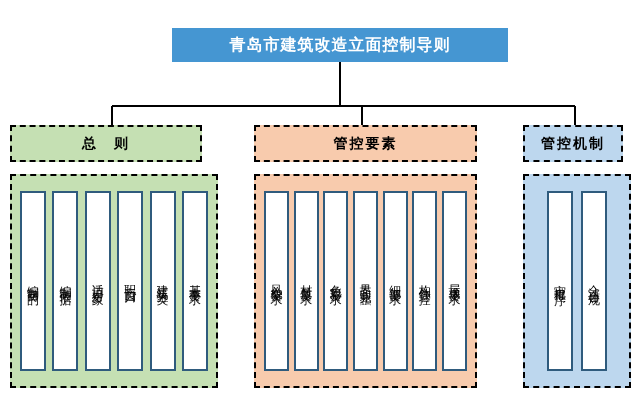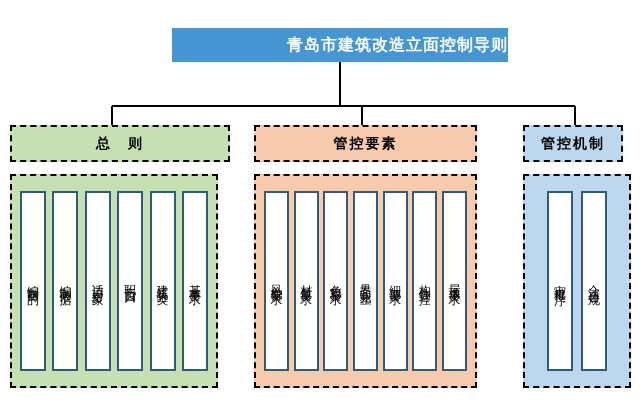--- a/index.html
+++ b/index.html
@@ -5,31 +5,31 @@
   html,body{margin:0;padding:0;background:#fff;}
   .canvas{
     position:relative;width:641px;height:405px;background:#fff;overflow:hidden;
     font-family:"Liberation Sans","DejaVu Sans",sans-serif;color:#000;
   }
   .connectors{position:absolute;left:0;top:0;width:641px;height:405px;pointer-events:none;}
 
   .title-box{
     position:absolute;left:172px;top:28px;width:336px;height:34px;
     background:var(--title-bg,#4596d2);
-    display:flex;align-items:center;justify-content:flex-end;
+    display:flex;align-items:center;justify-content:center;
     color:var(--title-text,#fff);font-weight:bold;font-size:16px;letter-spacing:1px;
   }
 
   .sec-header{
     position:absolute;top:125px;height:37px;box-sizing:border-box;
     border:2px dashed var(--border-dash,#000);
     display:flex;align-items:center;justify-content:center;
     font-weight:bold;font-size:14px;letter-spacing:2px;
   }
-  .sec-header.general{left:10px;width:220px;background:var(--general-bg,#c5e0b3);font-family:Liberation Serif, serif;}
+  .sec-header.general{left:10px;width:192px;background:var(--general-bg,#c5e0b3);font-family:Liberation Serif, serif;}
   .sec-header.elements{left:254px;width:223px;background:var(--elements-bg,#f8cbad);}
   .sec-header.mechanism{left:523px;width:100px;background:var(--mechanism-bg,#bdd7ee);}
 
   .sec-panel{
     position:absolute;top:174px;height:214px;box-sizing:border-box;
     border:2px dashed var(--border-dash,#000);
     display:flex;align-items:center;justify-content:space-between;
   }
   .sec-panel.general{left:10px;width:208px;background:var(--general-bg,#c5e0b3);padding:0 8px;}
   .sec-panel.elements{left:254px;width:223px;background:var(--elements-bg,#f8cbad);padding:0 8px;}

